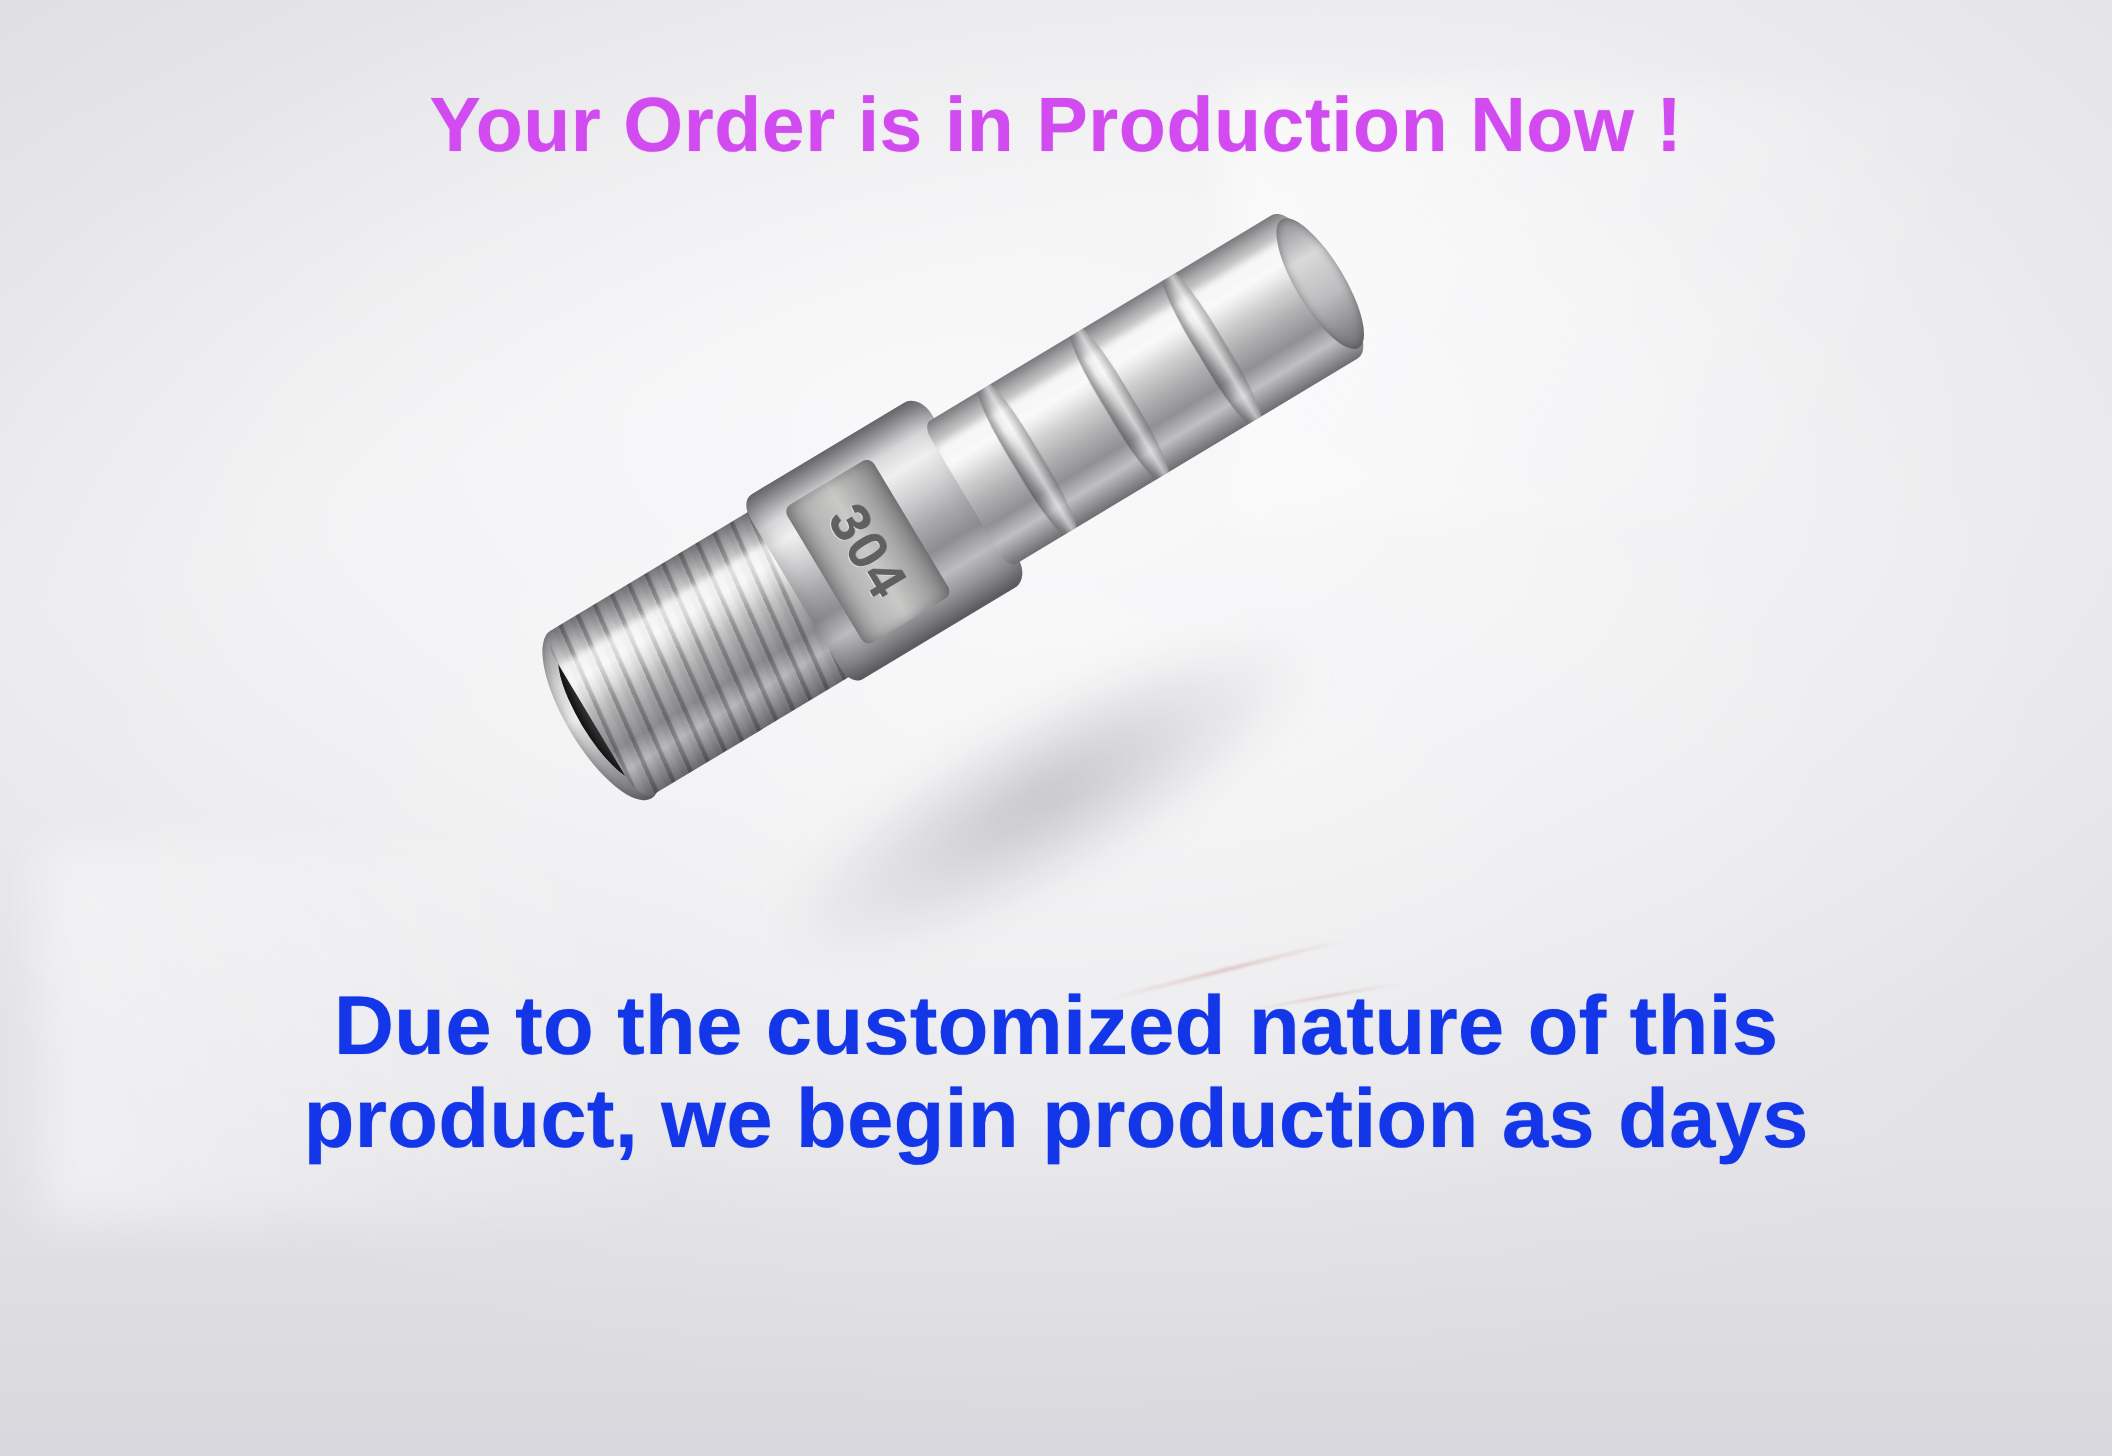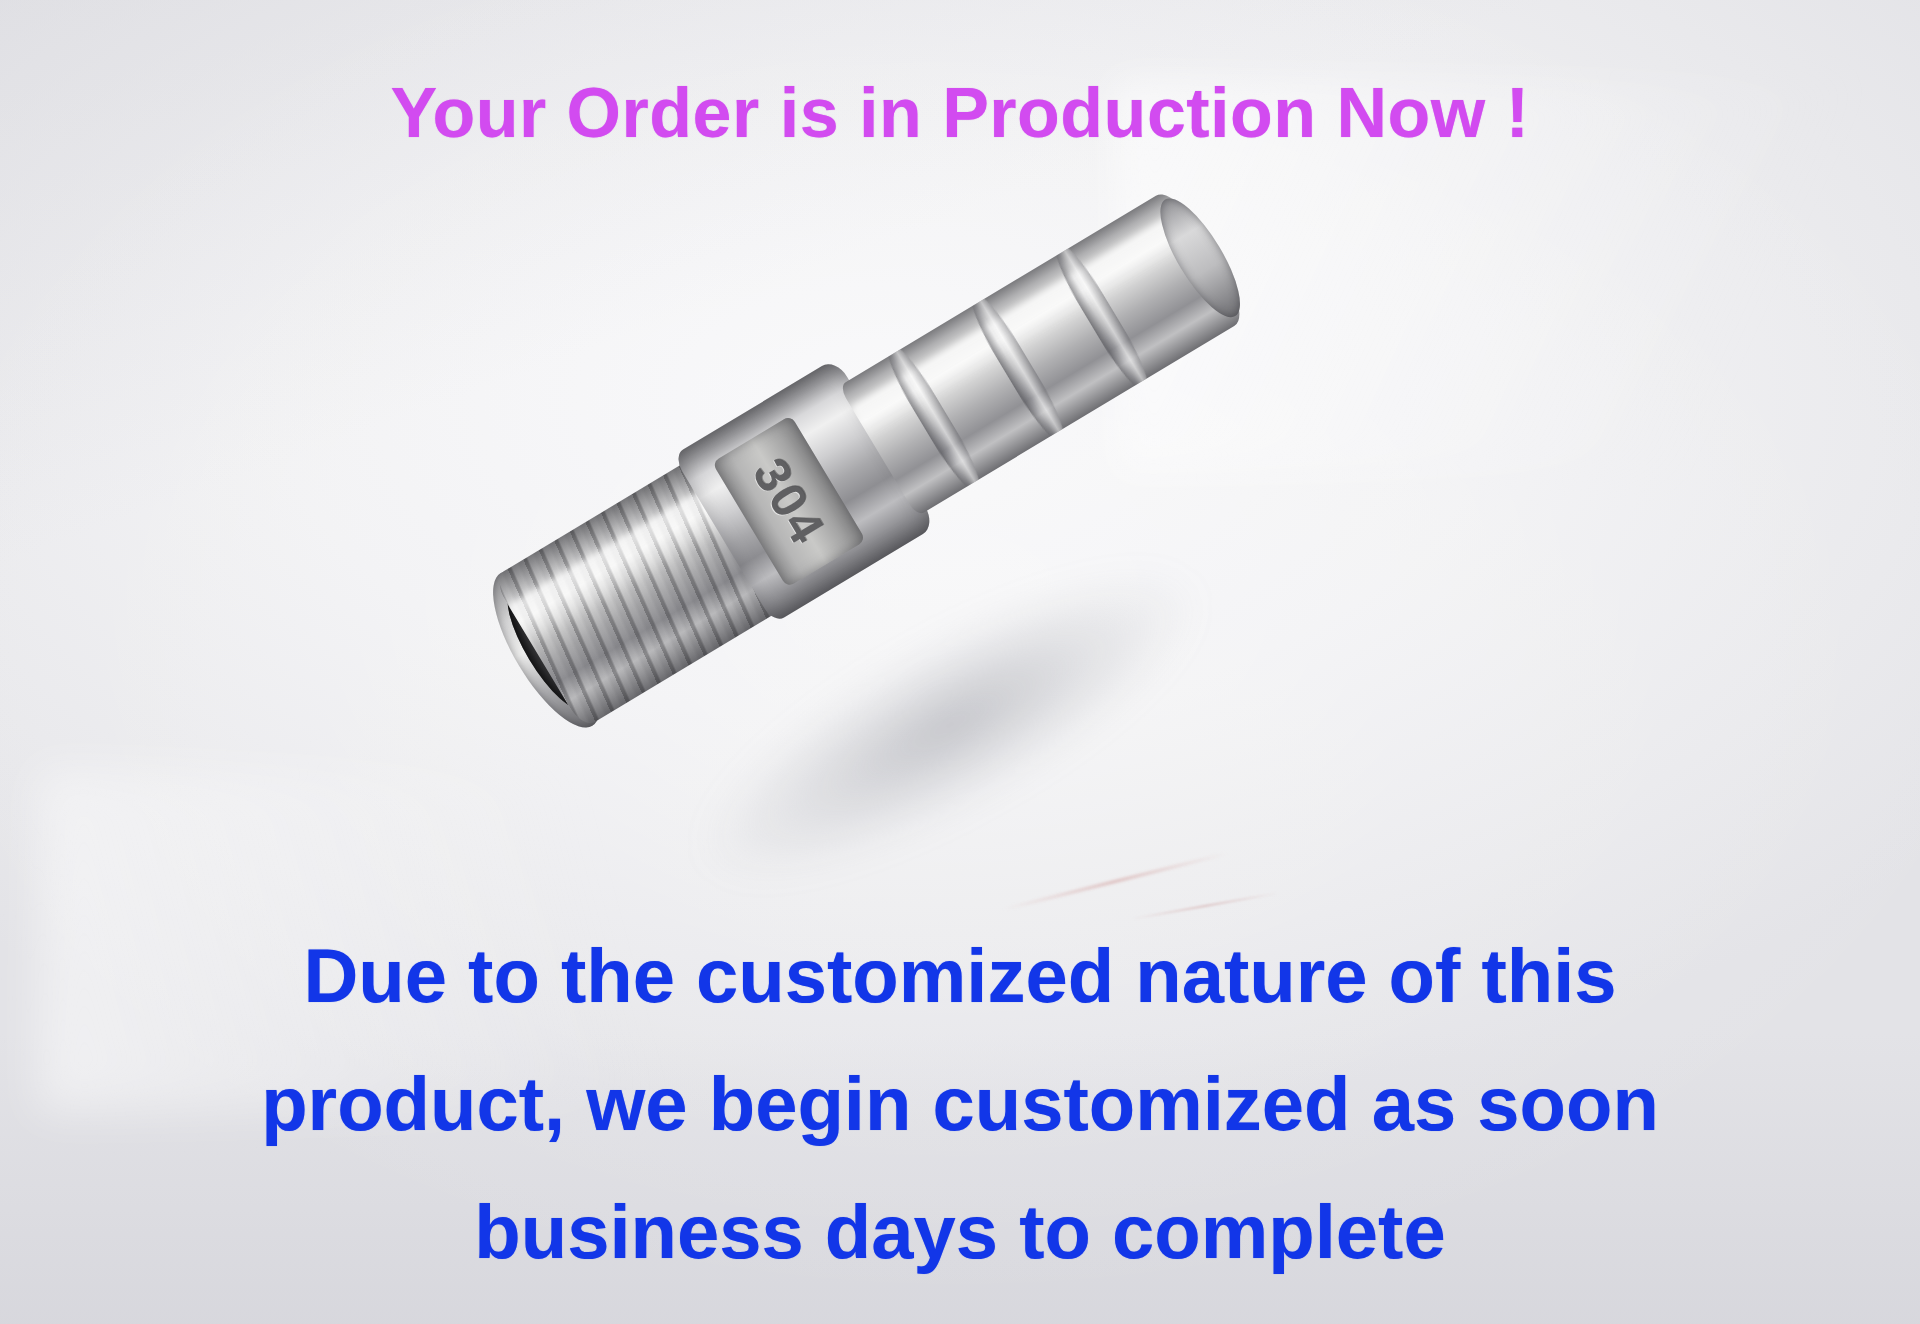--- a/index.html
+++ b/index.html
@@ -263,21 +263,21 @@
     top: 890px;
     text-align: center;
     color: #1236e8;
     font-family: "Liberation Sans", sans-serif;
     font-weight: 700;
     font-size: 76px;
     line-height: 1.12;
     letter-spacing: 0px;
     text-shadow: 0 0 1px rgba(18,54,232,0.45);
   }
-  .body-copy .line { display: block; margin-top: 43px; }
+  .body-copy .line { display: block; }
 </style>
 </head>
 <body>
 
 <div class="stage">
 
   <div class="photo-bg"></div>
   <div class="photo-vignette"></div>
   <div class="surface-streak"></div>
   <div class="surface-streak2"></div>
@@ -307,17 +307,16 @@
       <div class="barb-ring r3"></div>
     </div>
     <div class="barb-tip"></div>
 
   </div>
 
   <div class="headline">Your Order is in Production Now !</div>
 
   <div class="body-copy">
     <span class="line">Due to the customized nature of this</span>
-    <span class="line">product, we begin customized as soon</span>
-    <span class="line">business days to complete</span>
+    <span class="line">product, we begin production as days</span>
   </div>
 
 </div>
 
 </body></html>

